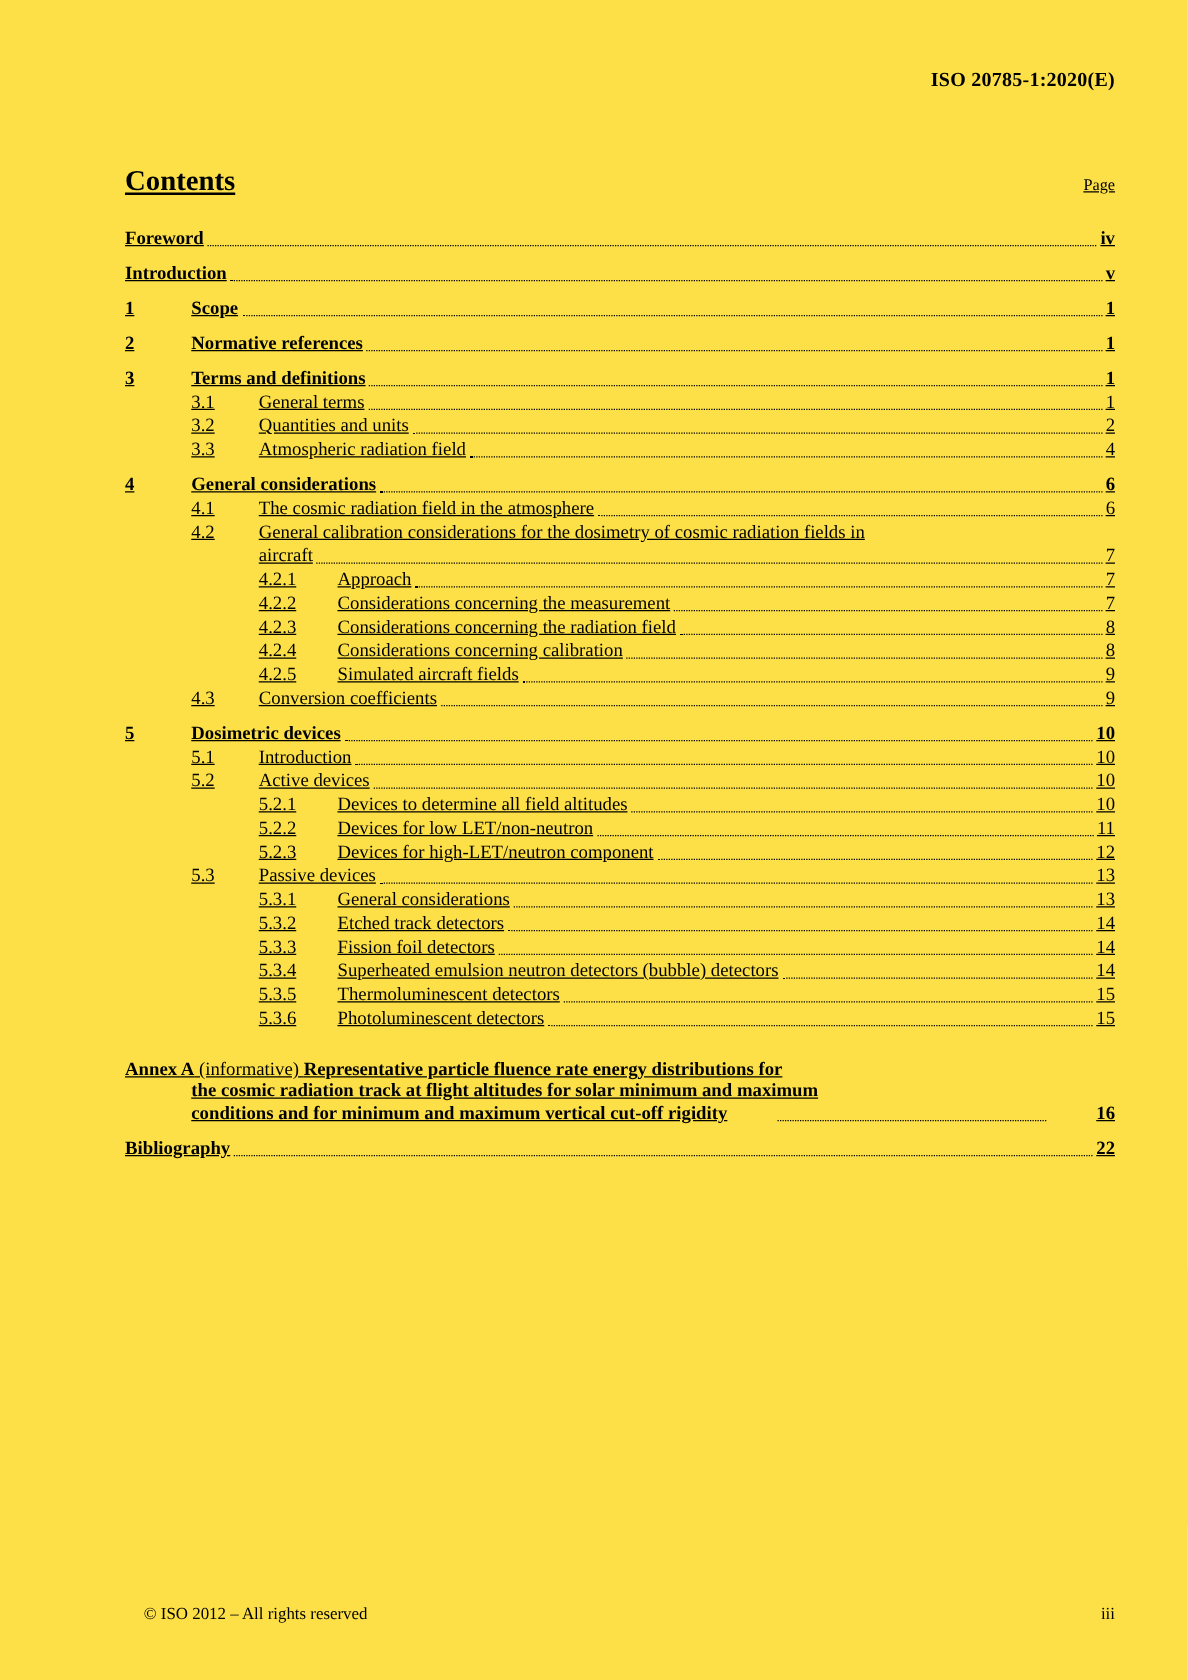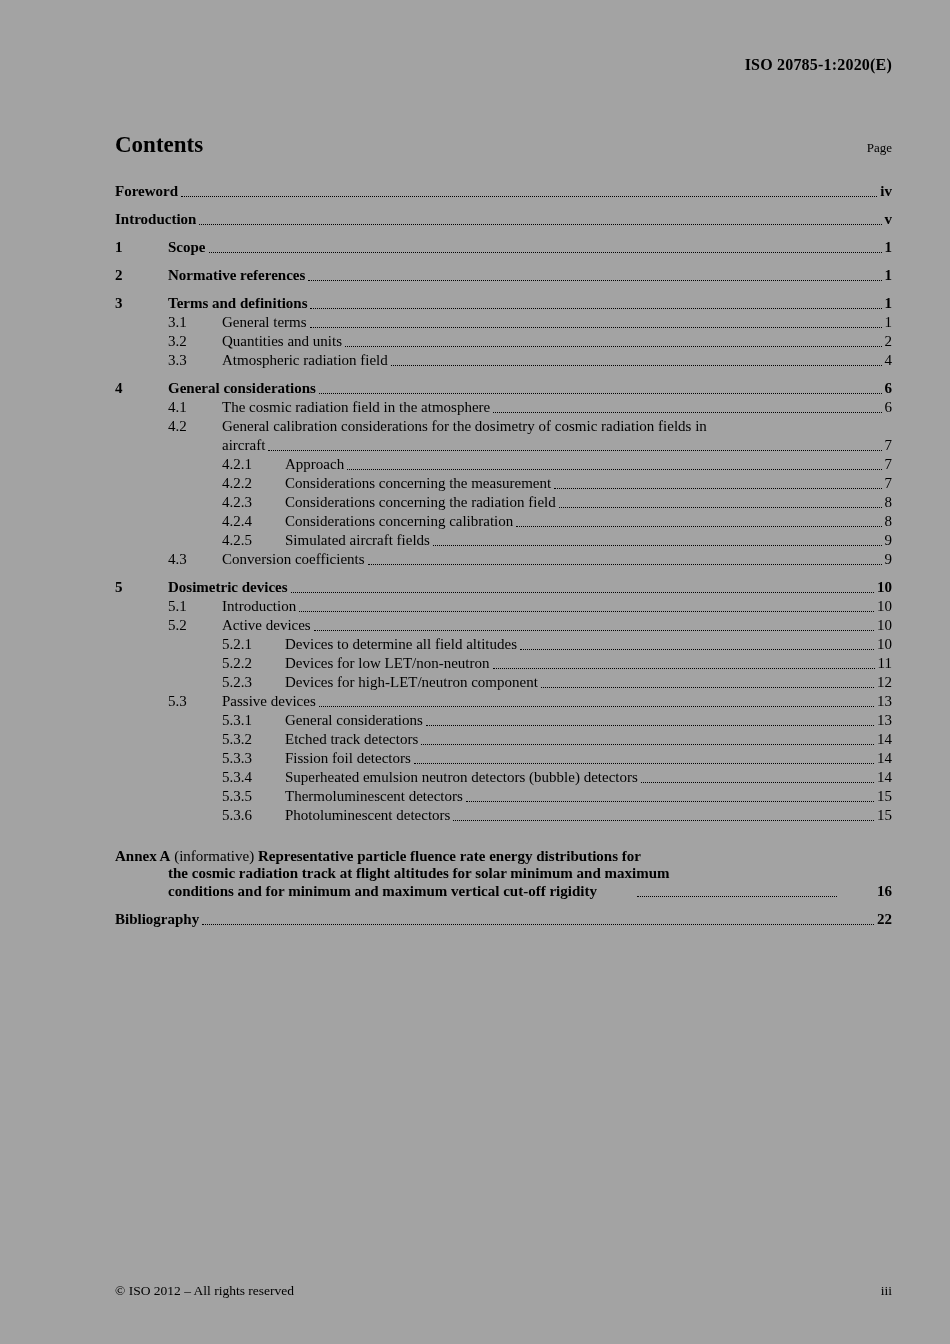--- a/index.html
+++ b/index.html
@@ -1,38 +1,39 @@
 <!DOCTYPE html>
 <html><head>
 <meta charset="utf-8">
 <style>
   html, body { margin: 0; padding: 0; background: #e8e8e8; }
   .page {
     position: relative;
     width: 950px;
     height: 1344px;
     margin: 0 auto;
-    background: #a3a3a3;
+    background: #fde047;
     font-family: "Liberation Serif", serif;
     color: #000;
     overflow: hidden;
   }
   .doc-ref {
     position: absolute;
     top: 56px;
     right: 58px;
     font-size: 16px;
     font-weight: bold;
     letter-spacing: 0.2px;
   }
   .content {
     position: absolute;
-    left: 115px;
+    left: 100px;
     right: 58px;
     top: 132px;
+    text-decoration: underline;
   }
   .title-row {
     display: flex;
     align-items: baseline;
     justify-content: space-between;
     margin-bottom: 24px;
   }
   .title-row .doc-title {
     font-size: 23px;
     font-weight: bold;

